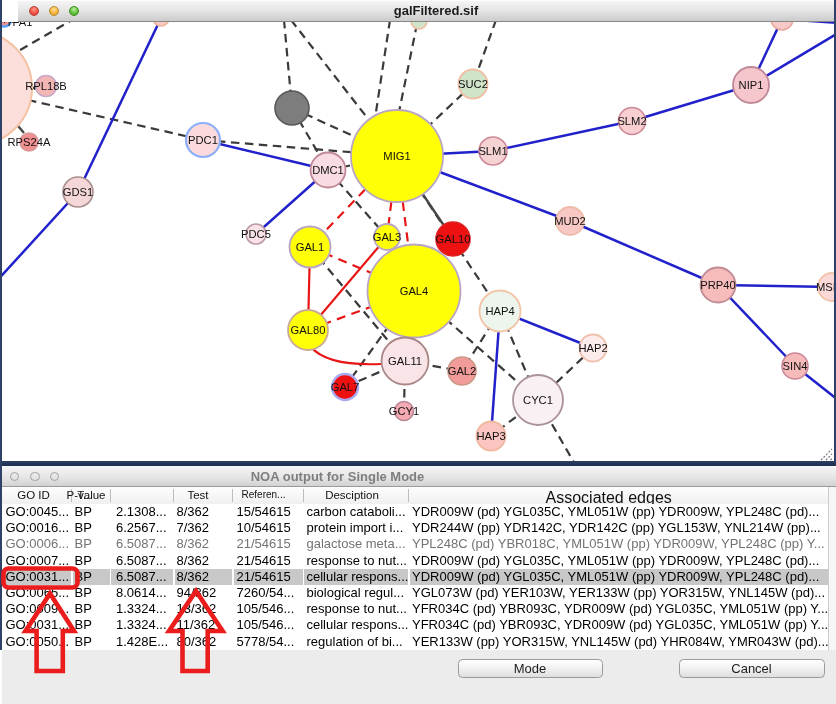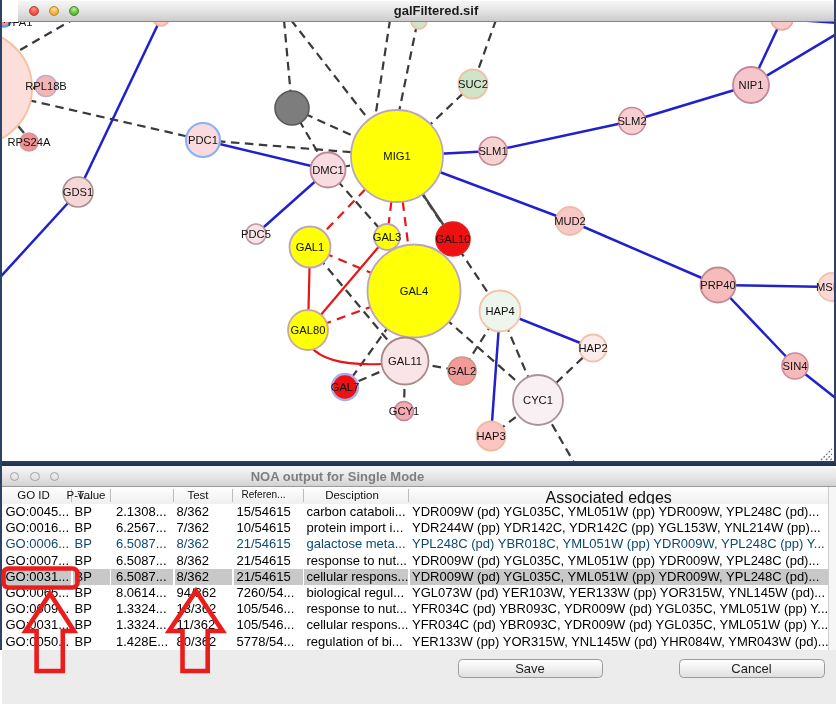--- a/index.html
+++ b/index.html
@@ -209,21 +209,21 @@
       </div>
     <div style="position:absolute;left:0;top:16.2px;width:826px;height:16.2px;font-size:13px;line-height:16.2px;color:#000;">
         <span style="position:absolute;left:4px;top:0;width:67px;overflow:hidden;white-space:nowrap;">GO:0016...</span>
         <span style="position:absolute;left:73px;top:0;width:38px;overflow:hidden;white-space:nowrap;">BP</span>
         <span style="position:absolute;left:114.5px;top:0;width:57px;overflow:hidden;white-space:nowrap;">6.2567...</span>
         <span style="position:absolute;left:175px;top:0;width:57px;overflow:hidden;white-space:nowrap;">7/362</span>
         <span style="position:absolute;left:235px;top:0;width:68px;overflow:hidden;white-space:nowrap;">10/54615</span>
         <span style="position:absolute;left:305px;top:0;width:103px;overflow:hidden;white-space:nowrap;">protein import i...</span>
         <span style="position:absolute;left:410.5px;top:0;width:416px;overflow:hidden;white-space:nowrap;">YDR244W (pp) YDR142C, YDR142C (pp) YGL153W, YNL214W (pp)...</span>
       </div>
-    <div style="position:absolute;left:0;top:32.4px;width:826px;height:16.2px;font-size:13px;line-height:16.2px;color:#0c4a6e;">
+    <div style="position:absolute;left:0;top:32.4px;width:826px;height:16.2px;font-size:13px;line-height:16.2px;color:#737373;">
         <span style="position:absolute;left:4px;top:0;width:67px;overflow:hidden;white-space:nowrap;">GO:0006...</span>
         <span style="position:absolute;left:73px;top:0;width:38px;overflow:hidden;white-space:nowrap;">BP</span>
         <span style="position:absolute;left:114.5px;top:0;width:57px;overflow:hidden;white-space:nowrap;">6.5087...</span>
         <span style="position:absolute;left:175px;top:0;width:57px;overflow:hidden;white-space:nowrap;">8/362</span>
         <span style="position:absolute;left:235px;top:0;width:68px;overflow:hidden;white-space:nowrap;">21/54615</span>
         <span style="position:absolute;left:305px;top:0;width:103px;overflow:hidden;white-space:nowrap;">galactose meta...</span>
         <span style="position:absolute;left:410.5px;top:0;width:416px;overflow:hidden;white-space:nowrap;">YPL248C (pd) YBR018C, YML051W (pp) YDR009W, YPL248C (pp) Y...</span>
       </div>
     <div style="position:absolute;left:0;top:48.6px;width:826px;height:16.2px;font-size:13px;line-height:16.2px;color:#000;">
         <span style="position:absolute;left:4px;top:0;width:67px;overflow:hidden;white-space:nowrap;">GO:0007...</span>
@@ -285,21 +285,21 @@
         <span style="position:absolute;left:305px;top:0;width:103px;overflow:hidden;white-space:nowrap;">regulation of bi...</span>
         <span style="position:absolute;left:410.5px;top:0;width:416px;overflow:hidden;white-space:nowrap;">YER133W (pp) YOR315W, YNL145W (pd) YHR084W, YMR043W (pd)...</span>
       </div>
   </div>
 
   <div class="abs" style="left:828px;top:487px;width:7px;height:163px;background:#f6f6f6;border-left:1px solid #cccccc;"></div>
 
   <div class="abs" style="left:1.5px;top:650px;width:834.5px;height:54px;background:#ececec;">
     <div class="abs" style="left:456px;top:9px;width:145px;height:19px;border-radius:4.5px;border:1px solid #9b9b9b;
          background:linear-gradient(#ffffff,#f2f2f2 45%,#dfdfdf);box-sizing:border-box;
-         text-align:center;font-size:13px;line-height:17px;color:#1d1d1d;">Save</div>
+         text-align:center;font-size:13px;line-height:17px;color:#1d1d1d;">Mode</div>
     <div class="abs" style="left:677px;top:9px;width:146px;height:19px;border-radius:4.5px;border:1px solid #9b9b9b;
          background:linear-gradient(#ffffff,#f2f2f2 45%,#dfdfdf);box-sizing:border-box;
          text-align:center;font-size:13px;line-height:17px;color:#1d1d1d;">Cancel</div>
   </div>
 
   <div class="abs" style="left:0;top:0;width:1.6px;height:650px;background:#2e4166;"></div>
   <div class="abs" style="left:834px;top:0;width:2px;height:461px;background:#2e4166;"></div>
 
   <svg class="abs" style="left:0;top:460px;" width="836" height="244" viewBox="0 460 836 244">
     <g fill="none" stroke="#ea1c1c" stroke-width="4.6">

